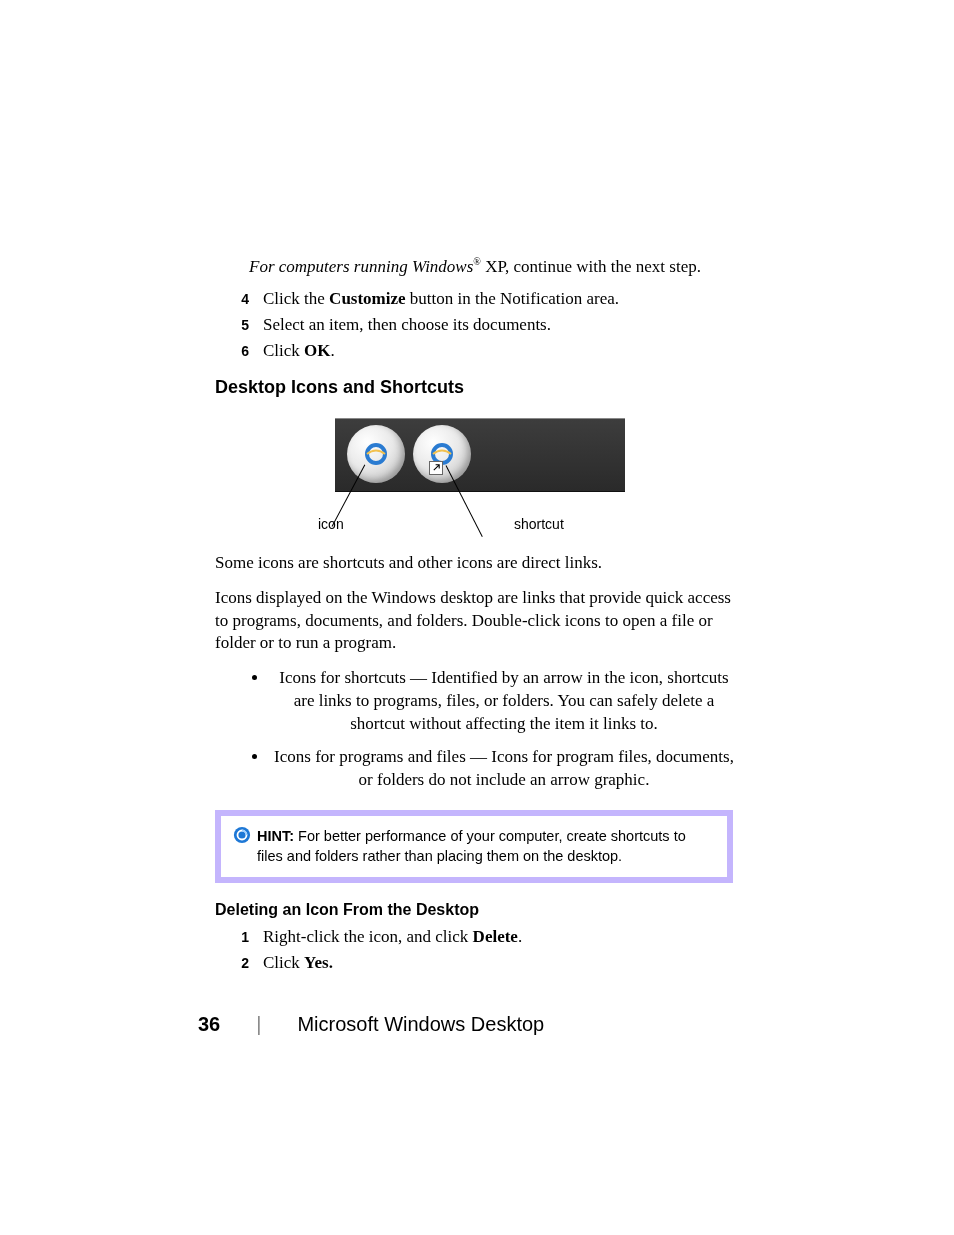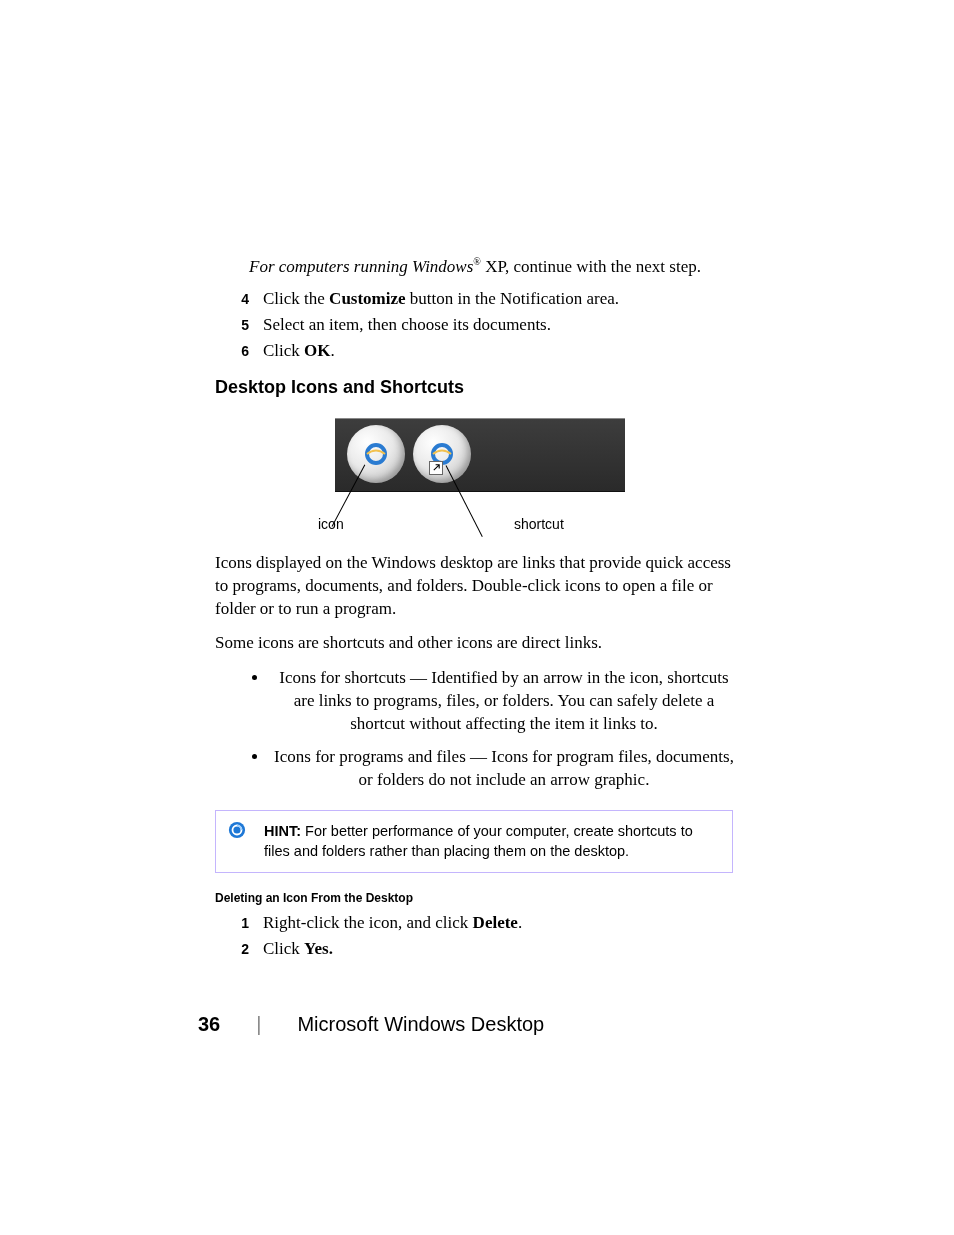--- a/index.html
+++ b/index.html
@@ -127,39 +127,39 @@
   }
   ul.bullets li {
     font-size: 17px;
     line-height: 1.35;
     margin-bottom: 10px;
     list-style: disc;
     padding-left: 4px;
     text-align: center;
   }
   .hint-box {
-    border: 1px solid #c4b5fd;
-    padding: 10px 12px 10px 48px;
+    border: 6px solid #c4b5fd;
+    padding: 10px 12px 10px 36px;
     position: relative;
     font-family: Arial, Helvetica, sans-serif;
     font-size: 14.5px;
     line-height: 1.4;
     margin: 18px 2px 18px 0;
   }
   .hint-box .hint-icon {
     position: absolute;
     left: 12px;
     top: 10px;
     width: 18px; height: 18px;
   }
   .hint-box .hint-label { font-weight: bold; }
   h2.sub {
     font-family: Arial, Helvetica, sans-serif;
     font-weight: bold;
-    font-size: 12px;
+    font-size: 16px;
     margin: 10px 0 8px 0;
   }
   .footer {
     position: absolute;
     left: 198px;
     top: 1013px;
     font-family: Arial, Helvetica, sans-serif;
     font-size: 20px;
     display: flex;
     align-items: flex-start;
@@ -214,22 +214,22 @@
               </svg>
           </div>
         </div>
       </div>
       <div class="lead-line line1"></div>
       <div class="lead-line line2"></div>
       <div class="callout icon-lbl">icon</div>
       <div class="callout shortcut-lbl">shortcut</div>
     </div>
 
+    <p class="para">Some icons are shortcuts and other icons are direct links.</p>
     <p class="para">Icons displayed on the Windows desktop are links that provide quick access to programs, documents, and folders. Double-click icons to open a file or folder or to run a program.</p>
-    <p class="para">Some icons are shortcuts and other icons are direct links.</p>
 
     <ul class="bullets">
       <li>Icons for shortcuts — Identified by an arrow in the icon, shortcuts are links to programs, files, or folders. You can safely delete a shortcut without affecting the item it links to.</li>
       <li>Icons for programs and files — Icons for program files, documents, or folders do not include an arrow graphic.</li>
     </ul>
 
     <div class="hint-box">
       <svg class="hint-icon" viewBox="0 0 20 20">
         <circle cx="10" cy="10" r="9" fill="#1e78d6"></circle>
         <circle cx="10" cy="10" r="5" fill="none" stroke="#fff" stroke-width="2"></circle>

